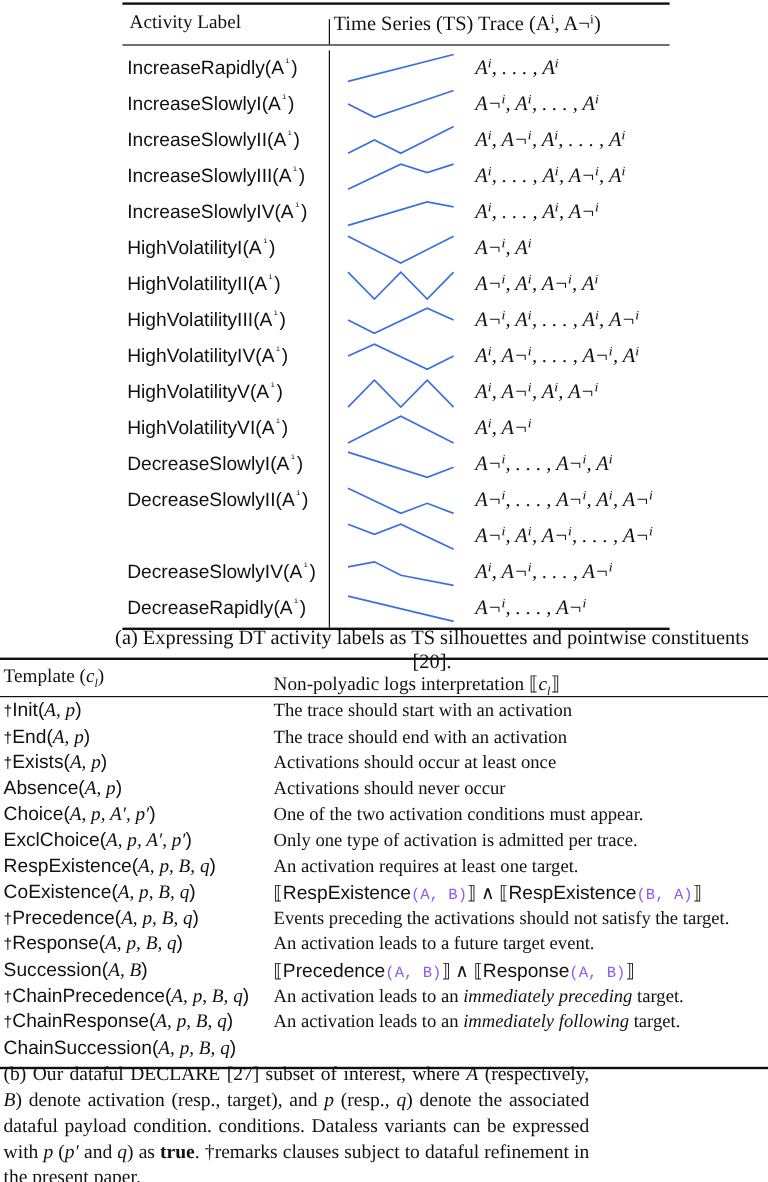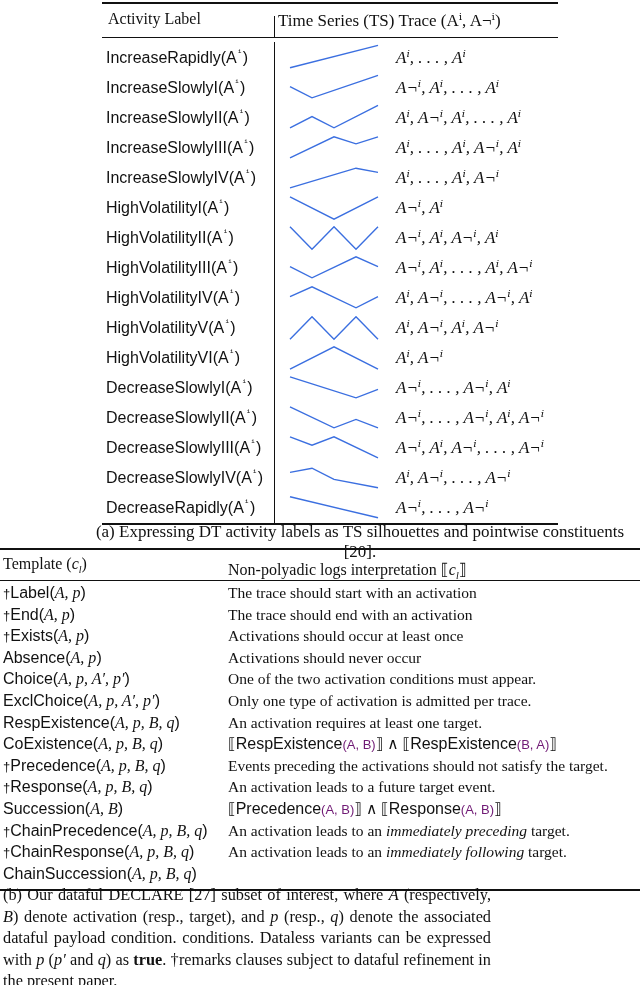--- a/index.html
+++ b/index.html
@@ -32,21 +32,21 @@
   #table-b .rule-top { height: 2px; background: #111; }
   #table-b .hdr { height: 30px; position: relative; font-size: 16px; }
   #table-b .hdr .c1 { position: absolute; left: 3px; top: 5px; }
   #table-b .hdr .c2 { position: absolute; left: 228px; top: 10px; }
   #table-b .rule-mid { height: 1px; background: #111; }
   #table-b .body { padding-top: 2px; padding-bottom: 4px; }
   .row-b { height: 21.6px; position: relative; }
   .row-b .tmpl { position: absolute; left: 3px; top: 1px; font-size: 16px; white-space: nowrap; }
   .row-b .interp { position: absolute; left: 228px; top: 1px; font-size: 15.5px; white-space: nowrap; }
   .row-b .interp .sansi { font-family: "Liberation Sans", "DejaVu Sans", sans-serif; font-size: 16px; }
-  .row-b .interp .monoi { font-family: Liberation Sans, sans-serif; font-size: 13px; color: #701a75; text-align: right; }
+  .row-b .interp .monoi { font-family: Liberation Mono, monospace; font-size: 13px; color: #8b5cf6; text-align: right; }
   .it { font-style: italic; font-family: "Liberation Serif", "DejaVu Serif", serif; margin-top: 36px; }
   #table-b .rule-bot { height: 2px; background: #111; }
 
   #caption-b { position: absolute; left: 3px; top: 884px; width: 488px; font-size: 16.3px; line-height: 21.6px; text-align: justify; }
   #caption-b b { font-weight: bold; }
 </style>
 </head>
 <body>
 
 <div id="table-a">
@@ -144,21 +144,20 @@
         <span class="trace serif">A¬ⁱ, . . . , A¬ⁱ, Aⁱ</span>
       </div>
       <div class="row-a">
         <span class="label sans"><span>DecreaseSlowlyII(A</span><sup class="mono">ⁱ</sup><span>)</span></span>
         <svg width="92" height="30">
           <polyline points="2.0,3.8 46.0,24.8 68.0,16.4 90.0,24.8" fill="none" stroke="#3b6fe0" stroke-width="1.4"></polyline>
         </svg>
         <span class="trace serif">A¬ⁱ, . . . , A¬ⁱ, Aⁱ, A¬ⁱ</span>
       </div>
       <div class="row-a">
-        <span class="label sans"><span>DecreaseSlowlyIII(A</span><sup class="mono">ⁱ</sup><span>)</span></span>
         <svg width="92" height="30">
           <polyline points="2.0,3.8 24.0,12.2 46.0,3.8 90.0,24.8" fill="none" stroke="#3b6fe0" stroke-width="1.4"></polyline>
         </svg>
         <span class="trace serif">A¬ⁱ, Aⁱ, A¬ⁱ, . . . , A¬ⁱ</span>
       </div>
       <div class="row-a">
         <span class="label sans"><span>DecreaseSlowlyIV(A</span><sup class="mono">ⁱ</sup><span>)</span></span>
         <svg width="92" height="30">
           <polyline points="2.0,9.4 24.0,5.2 46.0,16.4 90.0,24.8" fill="none" stroke="#3b6fe0" stroke-width="1.4"></polyline>
         </svg>
@@ -179,21 +178,21 @@
 
 <div id="table-b">
   <div class="rule-top"></div>
   <div class="hdr serif">
     <span class="c1"><span>Template (</span><i>c</i><sub style="font-size:10px;font-style:italic">l</sub><span>)</span></span>
     <span class="c2"><span>Non-polyadic logs interpretation ⟦</span><i>c</i><sub style="font-size:10px;font-style:italic">l</sub><span>⟧</span></span>
   </div>
   <div class="rule-mid"></div>
   <div class="body" id="table-b-body">
       <div class="row-b">
-        <span class="tmpl sans"><span style="font-size: 13px;">†</span><span>Label</span><span>(</span><span class="it">A, p</span><span>)</span></span>
+        <span class="tmpl sans"><span style="font-size: 13px;">†</span><span>Init</span><span>(</span><span class="it">A, p</span><span>)</span></span>
         <span class="interp serif">The trace should start with an activation</span>
       </div>
       <div class="row-b">
         <span class="tmpl sans"><span style="font-size: 13px;">†</span><span>End</span><span>(</span><span class="it">A, p</span><span>)</span></span>
         <span class="interp serif">The trace should end with an activation</span>
       </div>
       <div class="row-b">
         <span class="tmpl sans"><span style="font-size: 13px;">†</span><span>Exists</span><span>(</span><span class="it">A, p</span><span>)</span></span>
         <span class="interp serif">Activations should occur at least once</span>
       </div>

